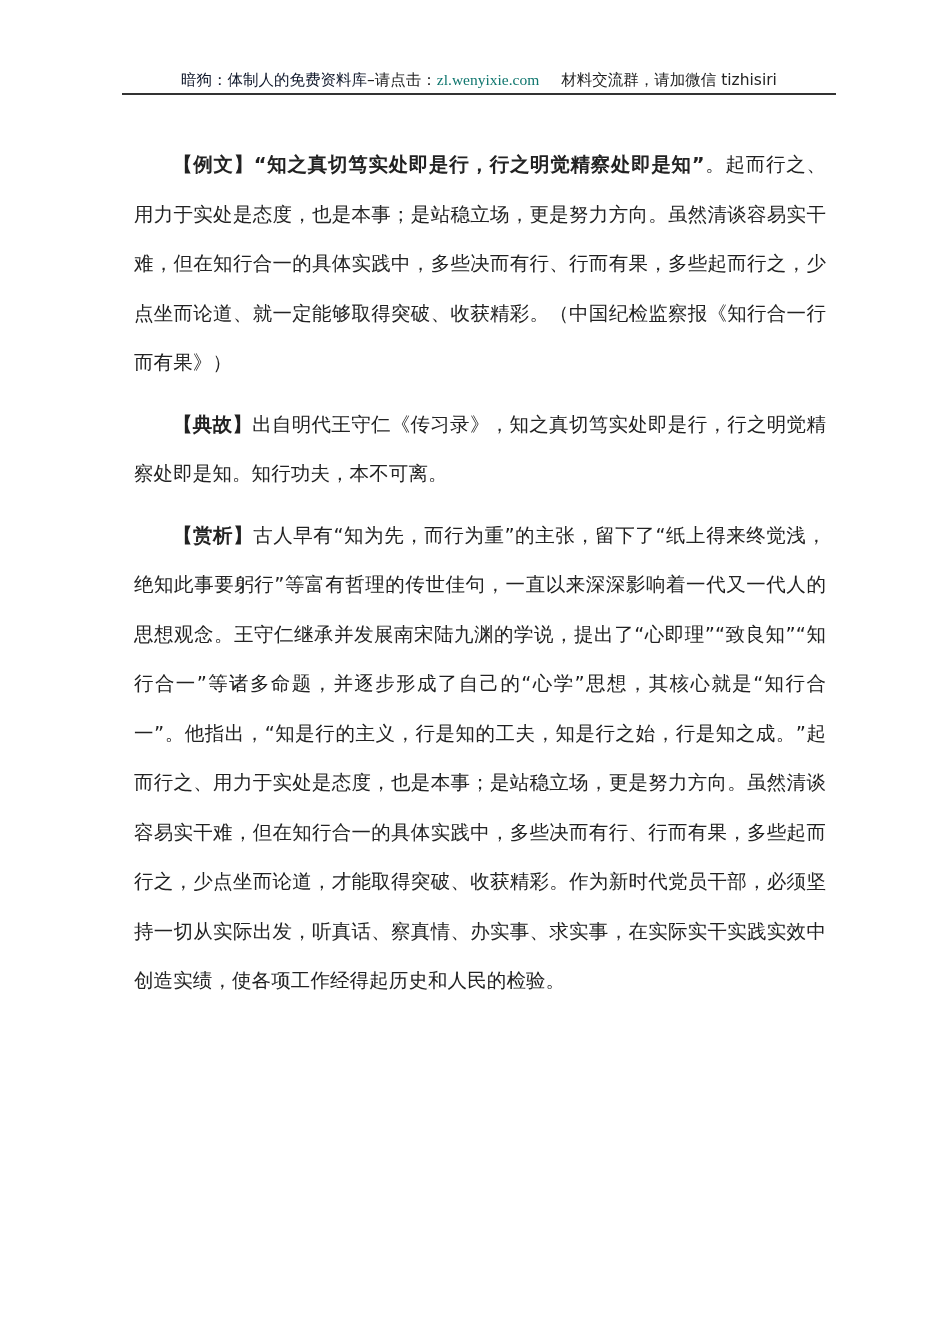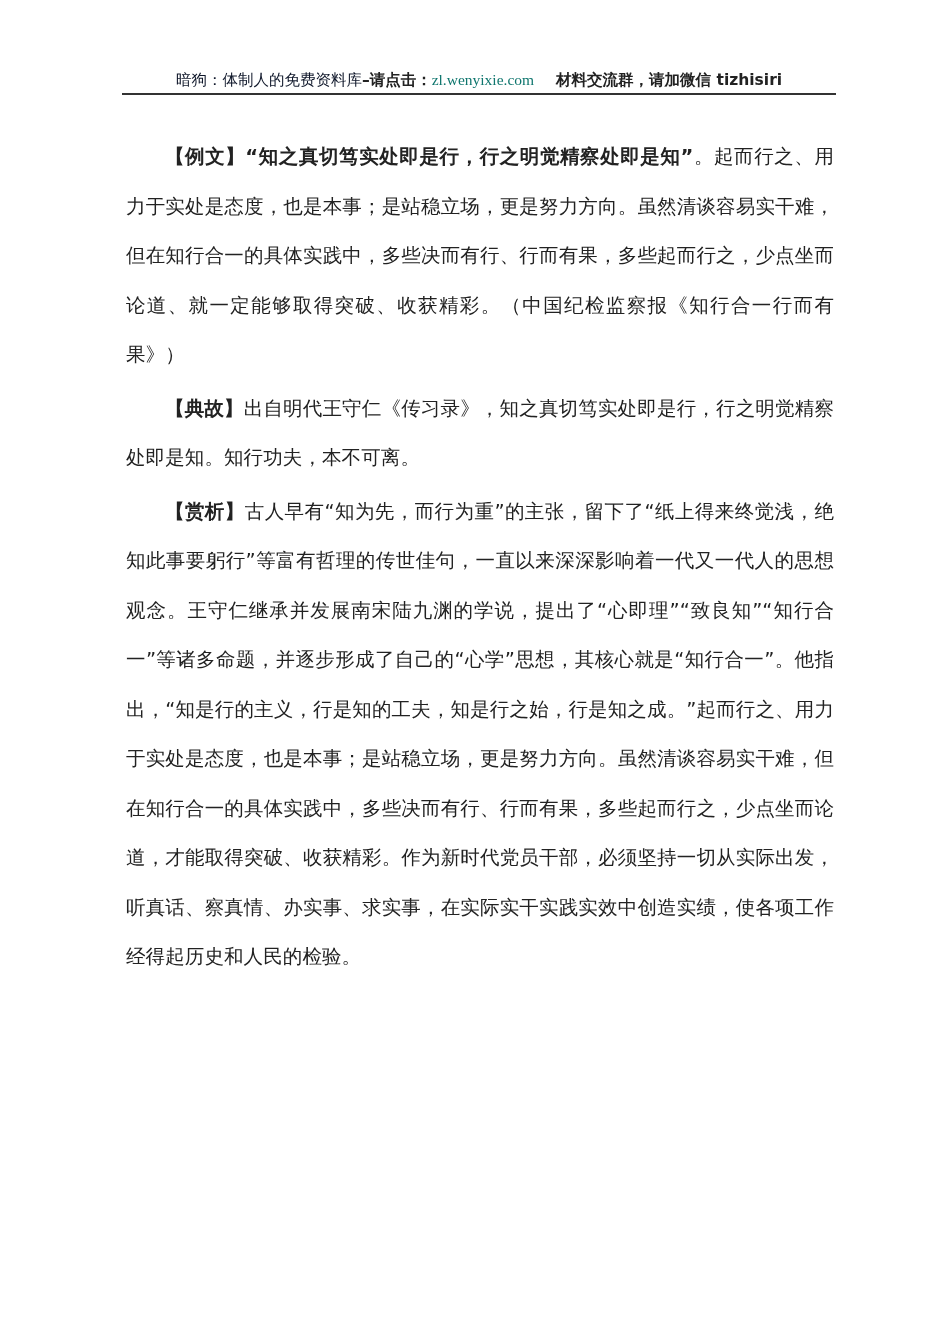--- a/index.html
+++ b/index.html
@@ -20,21 +20,21 @@
       left: 122px;
       top: 68px;
       width: 714px;
       height: 26px;
       text-align: center;
       font-size: 15.5px;
       line-height: 24px;
       white-space: nowrap;
     }
     .header .red { color: #0f172a; }
-    .header .dark { color: #222222; font-weight: bold; }
+    .header .dark { color: #222222; }
     .header .link { color: #0f766e; font-family: Liberation Serif, serif; }
     .header .gap { display: inline-block; width: 22px; }
     .header-rule {
       position: absolute;
       left: 122px;
       top: 93px;
       width: 714px;
       height: 2px;
       background: #333333;
     }
@@ -43,21 +43,21 @@
       left: 122px;
       top: 128px;
       width: 716px;
       font-size: 19.5px;
       line-height: 49.5px;
       color: #222222;
       text-align: justify;
       letter-spacing: 0.1px;
     }
     .para {
-      margin: 4px;
+      margin: 12px;
       text-indent: 39px;
     }
     .para .label {
       font-weight: bold;
     }
     .para .bold-quote {
       font-weight: bold;
     }
   </style>
 </head>

